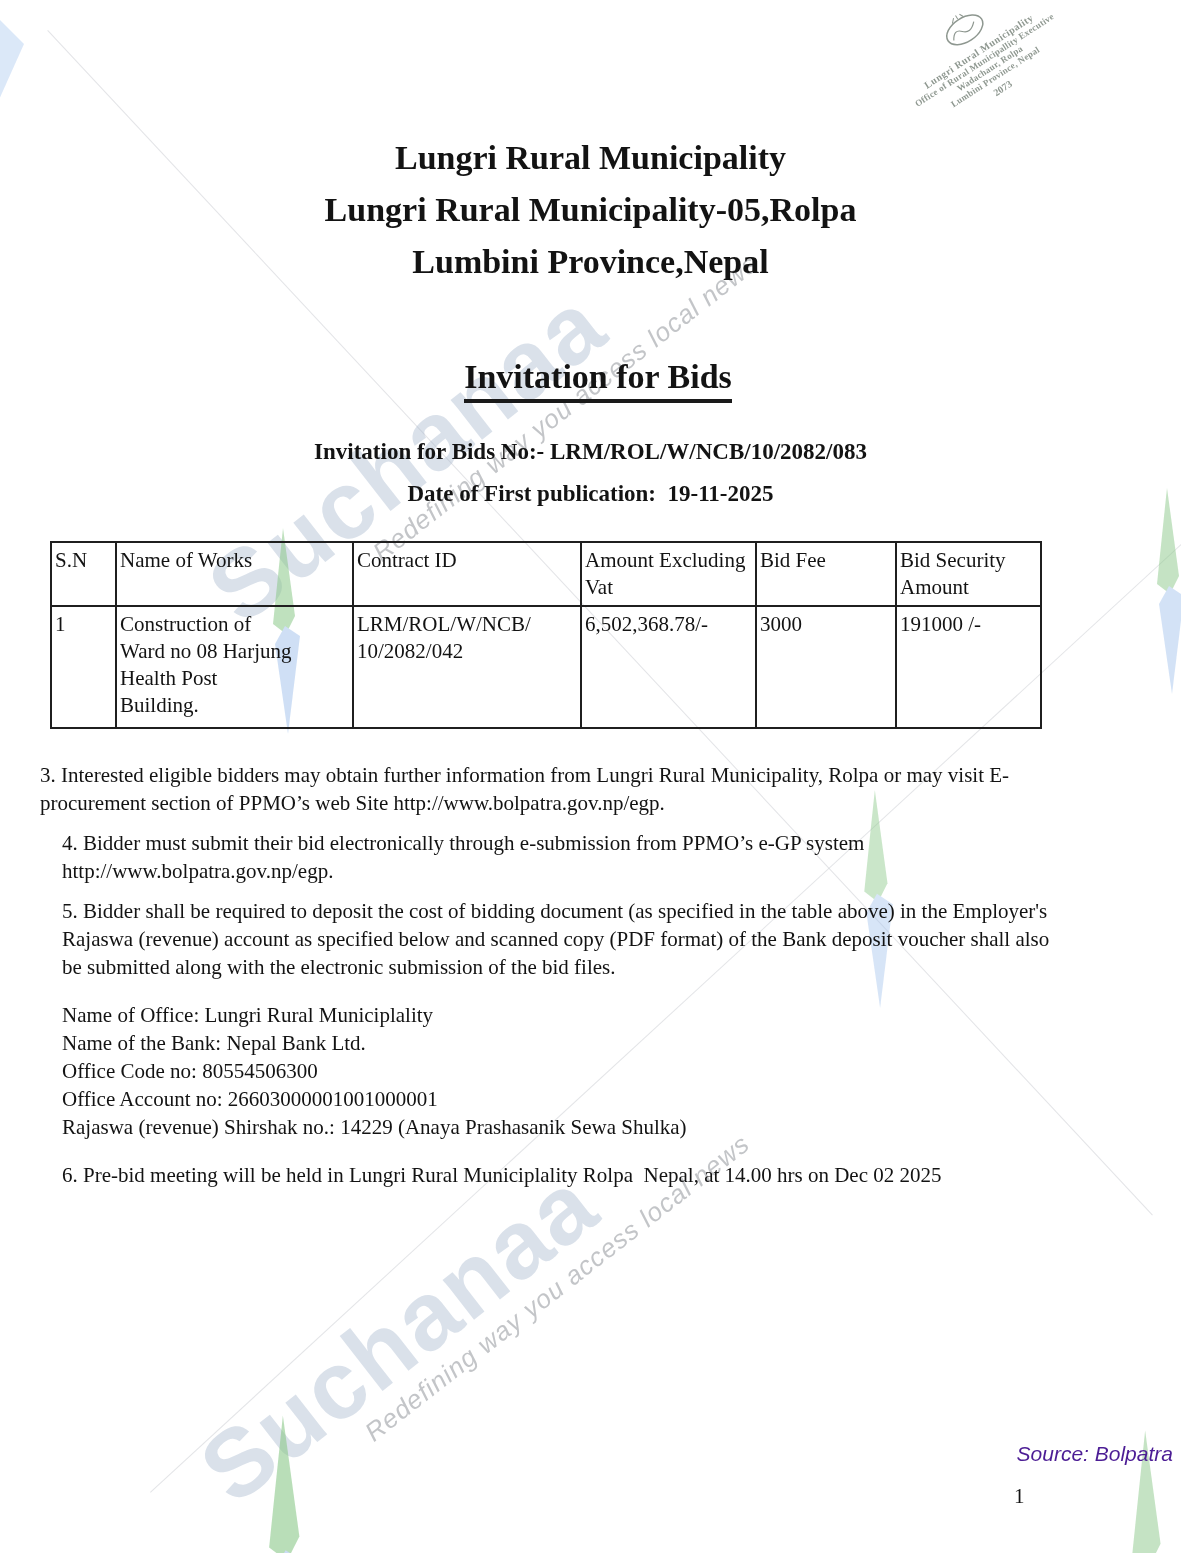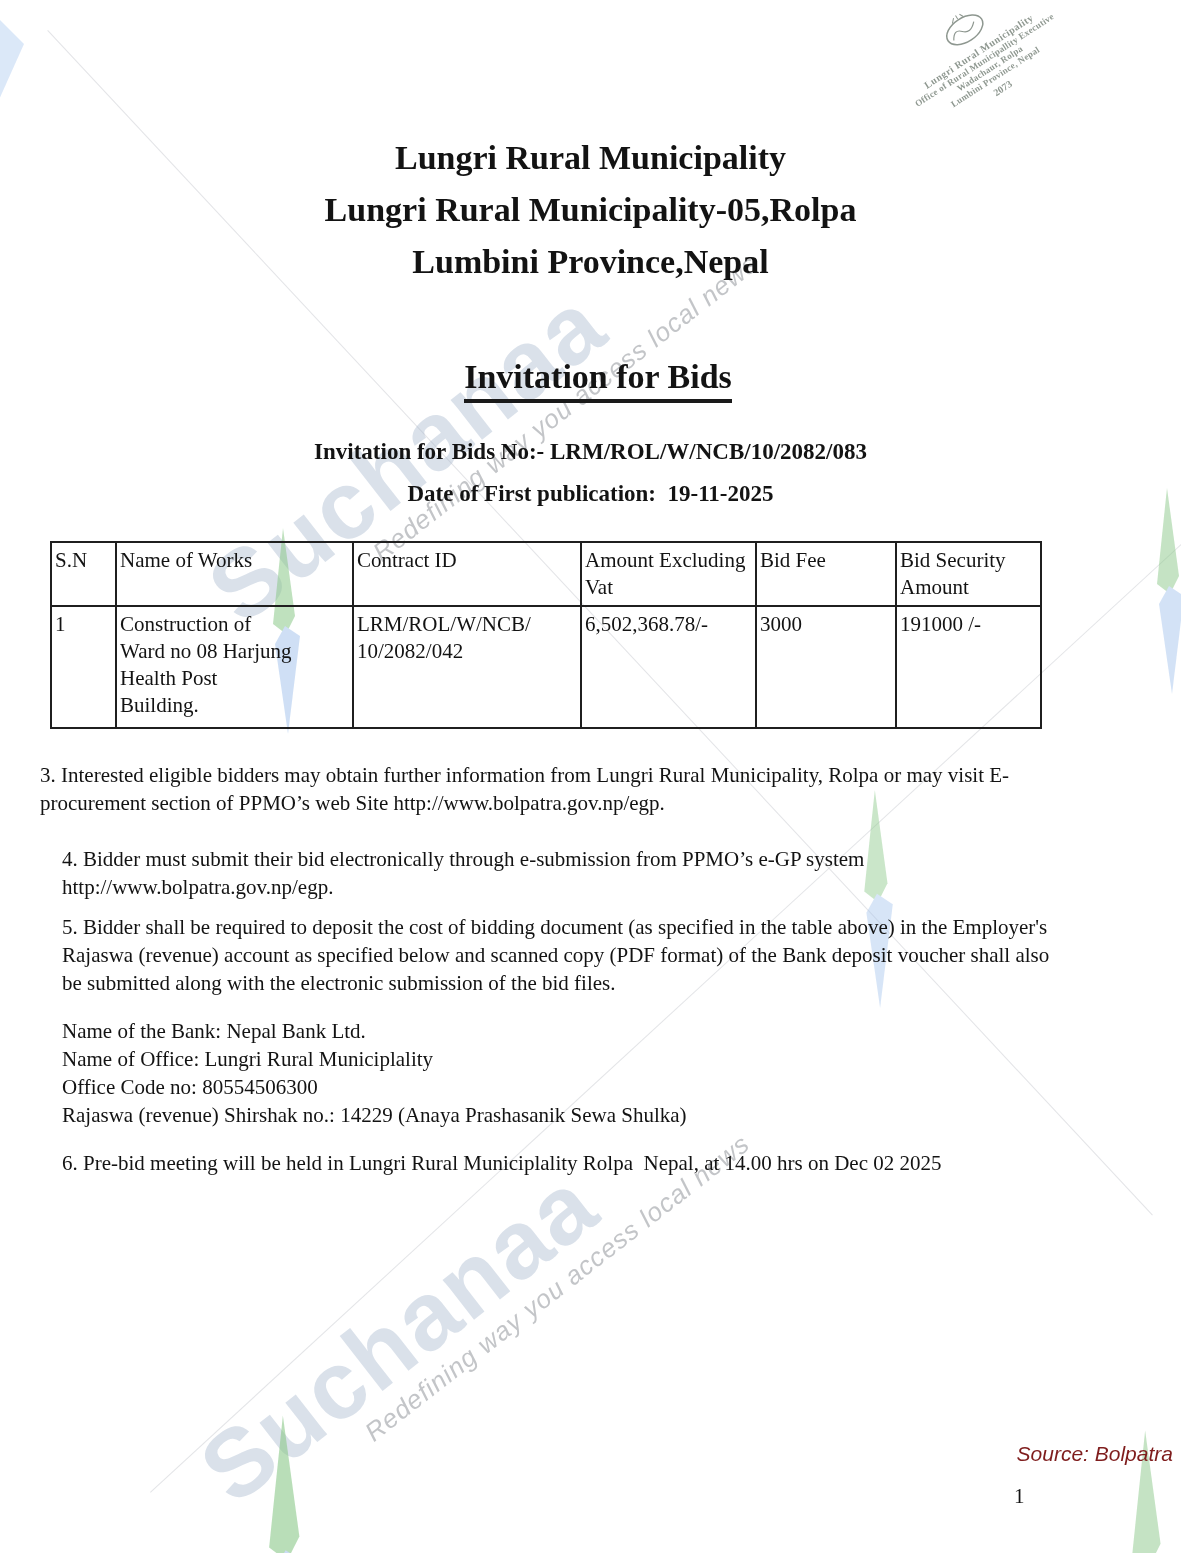--- a/index.html
+++ b/index.html
@@ -51,30 +51,30 @@
   }
   .bid-table th,.bid-table td{
     border:2px solid #1f1f1f;font-size:21px;font-weight:normal;text-align:left;
     vertical-align:top;padding:4px 3px;line-height:27px;
   }
   .bid-table td{height:112px;}
   .pre{white-space:pre-line;}
   .para{width:1010px;margin:0 0 0 62px;font-size:21px;line-height:28px;white-space:pre-wrap;}
   .p1{margin-top:37px;}
   .p3{margin-top:32px;margin-left:40px;}
-  .p4{margin-top:28px;}
+  .p4{margin-top:12px;}
   .p5{margin-top:12px;}
   .bank{margin-top:20px;}
   .bank div{width:1010px;margin-left:62px;font-size:21px;line-height:28px;white-space:pre-wrap;}
   .p6{margin-top:20px;width:1070px;}
   .p7{margin-top:21px;}
   .page-number{position:absolute;left:1014px;top:1484px;font-size:21px;z-index:3;}
   .source-note{
     position:absolute;right:8px;top:1442px;z-index:3;
-    font-family:"Liberation Sans", sans-serif;font-style:italic;font-size:21px;color:#7f1d1d;
+    font-family:"Liberation Sans", sans-serif;font-style:italic;font-size:21px;color:#4c1d95;
   }
 </style>
 </head>
 <body>
 
 <div class="decor">
 
   <div class="xline xlineA"></div>
   <div class="xline xlineB"></div>
 
@@ -176,23 +176,24 @@
         <td>191000 /-</td>
       </tr>
     </tbody>
   </table>
 
   <div class="para p3">3. Interested eligible bidders may obtain further information from Lungri Rural Municipality, Rolpa or may visit E-procurement section of PPMO’s web Site http://www.bolpatra.gov.np/egp.</div>
   <div class="para p4">4. Bidder must submit their bid electronically through e-submission from PPMO’s e-GP system http://www.bolpatra.gov.np/egp.</div>
   <div class="para p5">5. Bidder shall be required to deposit the cost of bidding document (as specified in the table above) in the Employer's Rajaswa (revenue) account as specified below and scanned copy (PDF format) of the Bank deposit voucher shall also be submitted along with the electronic submission of the bid files.</div>
 
   <div class="bank">
+    <div>Name of Office: Lungri Rural Municiplality</div>
     <div>Name of the Bank: Nepal Bank Ltd.</div>
-    <div>Name of Office: Lungri Rural Municiplality</div>
     <div>Office Code no: 80554506300</div>
+    <div>Office Account no: 26603000001001000001</div>
     <div>Rajaswa (revenue) Shirshak no.: 14229 (Anaya Prashasanik Sewa Shulka)</div>
   </div>
 
   <div class="para p6">6. Pre-bid meeting will be held in Lungri Rural Municiplality Rolpa  Nepal, at 14.00 hrs on Dec 02 2025</div>
 </div>
 
 <div class="page-number">1</div>
 <div class="source-note">Source: Bolpatra</div>
 
 </body></html>

